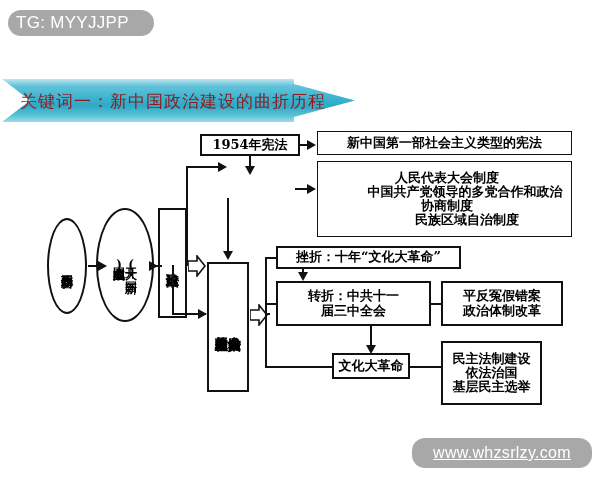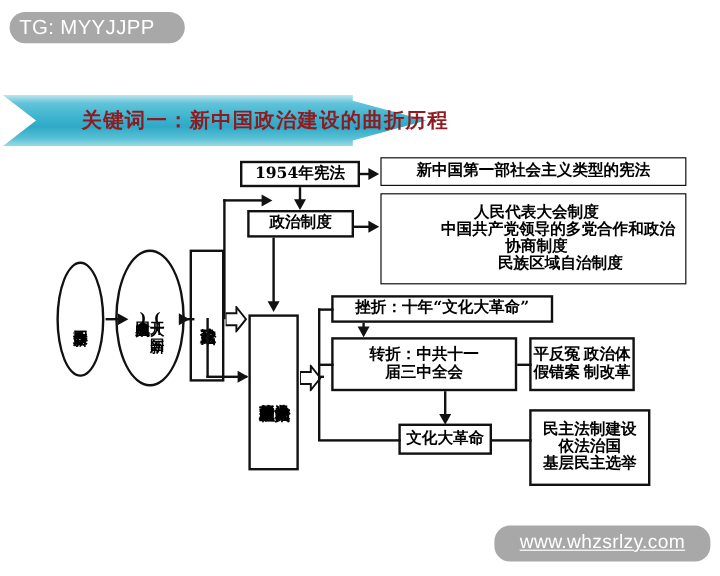--- a/index.html
+++ b/index.html
@@ -64,25 +64,24 @@
   }
   #banner-label {
     position: absolute;
     left: 20px;
     top: 86px;
     width: 300px;
     height: 14px;
     line-height: 30px;
     color: #8f1a1f;
     font-size: 17px;
-    font-weight: bold;
+    font-weight: normal;
     font-family: "DejaVu Serif", "Liberation Serif", serif;
     letter-spacing: 1px;
     white-space: nowrap;
-    margin-left: 48px;
   }
 
   
   .box {
     position: absolute;
     border: 2px solid #111111;
     background: #ffffff;
     box-sizing: border-box;
     color: #000000;
     font-weight: bold;
@@ -185,44 +184,41 @@
   </div>
 
   <div class="box" style="left:200px; top:134px; width:100px; height:22px; font-size:13px;">
     <span>1954年宪法</span>
   </div>
 
   <div class="box thin" style="left:317px; top:131px; width:255px; height:24px; font-size:13px;">
     <span>新中国第一部社会主义类型的宪法</span>
   </div>
 
-  <div class="box" style="left:206px; top:175px; width:89px; height:23px; font-size:13px;">
-    <span>政治制度</span>
-  </div>
 
   <div class="box thin left-text" style="left:317px; top:161px; width:255px; height:76px;
        flex-direction:column; align-items:center; justify-content:center; font-size:13px;">
     <span style="display:block;">人民代表大会制度</span>
     <span style="display:block;margin-left:36px;">中国共产党领导的多党合作和政治</span>
     <span style="display:block;">协商制度</span>
     <span style="display:block;margin-left:40px;">民族区域自治制度</span>
   </div>
 
   <div class="box" style="left:276px; top:246px; width:185px; height:23px; font-size:13px;">
     <span>挫折：十年“文化大革命”</span>
   </div>
 
   <div class="box" style="left:276px; top:281px; width:155px; height:45px; font-size:13px;
        flex-direction:column;">
     <span>转折：中共十一</span>
     <span>届三中全会</span>
   </div>
 
-  <div class="box" style="left:441px; top:281px; width:88px; height:45px; font-size:13px;
-       flex-direction:row;">
+  <div class="box" style="left:441px; top:281px; width:122px; height:45px; font-size:13px;
+       flex-direction:column;">
     <span>平反冤假错案</span>
     <span>政治体制改革</span>
   </div>
 
   <div class="box" style="left:332px; top:353px; width:78px; height:26px; font-size:13px;">
     <span>文化大革命</span>
   </div>
 
   <div class="box" style="left:441px; top:341px; width:101px; height:64px; font-size:13px;
        flex-direction:column;">

